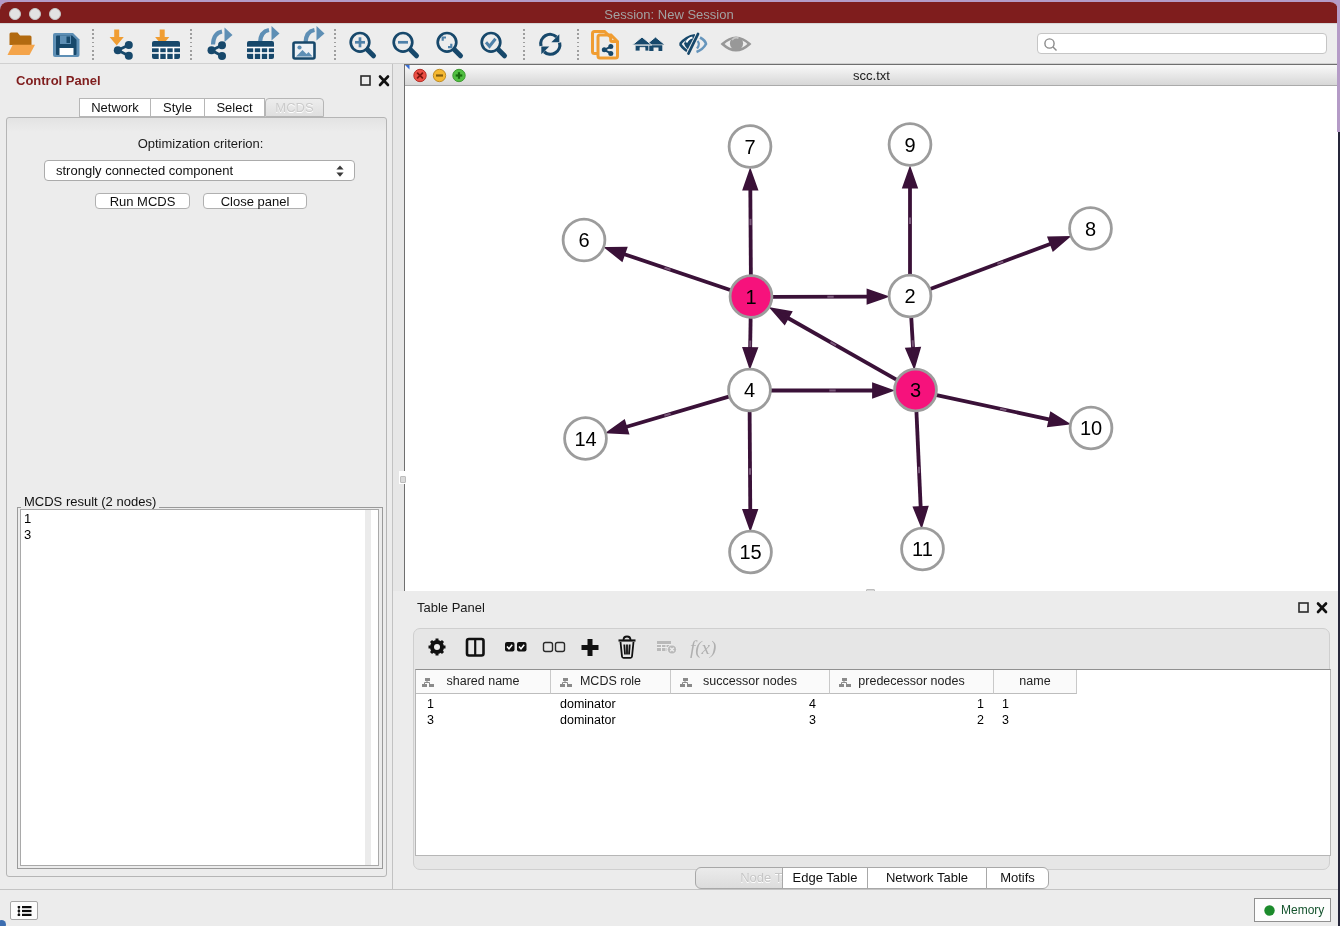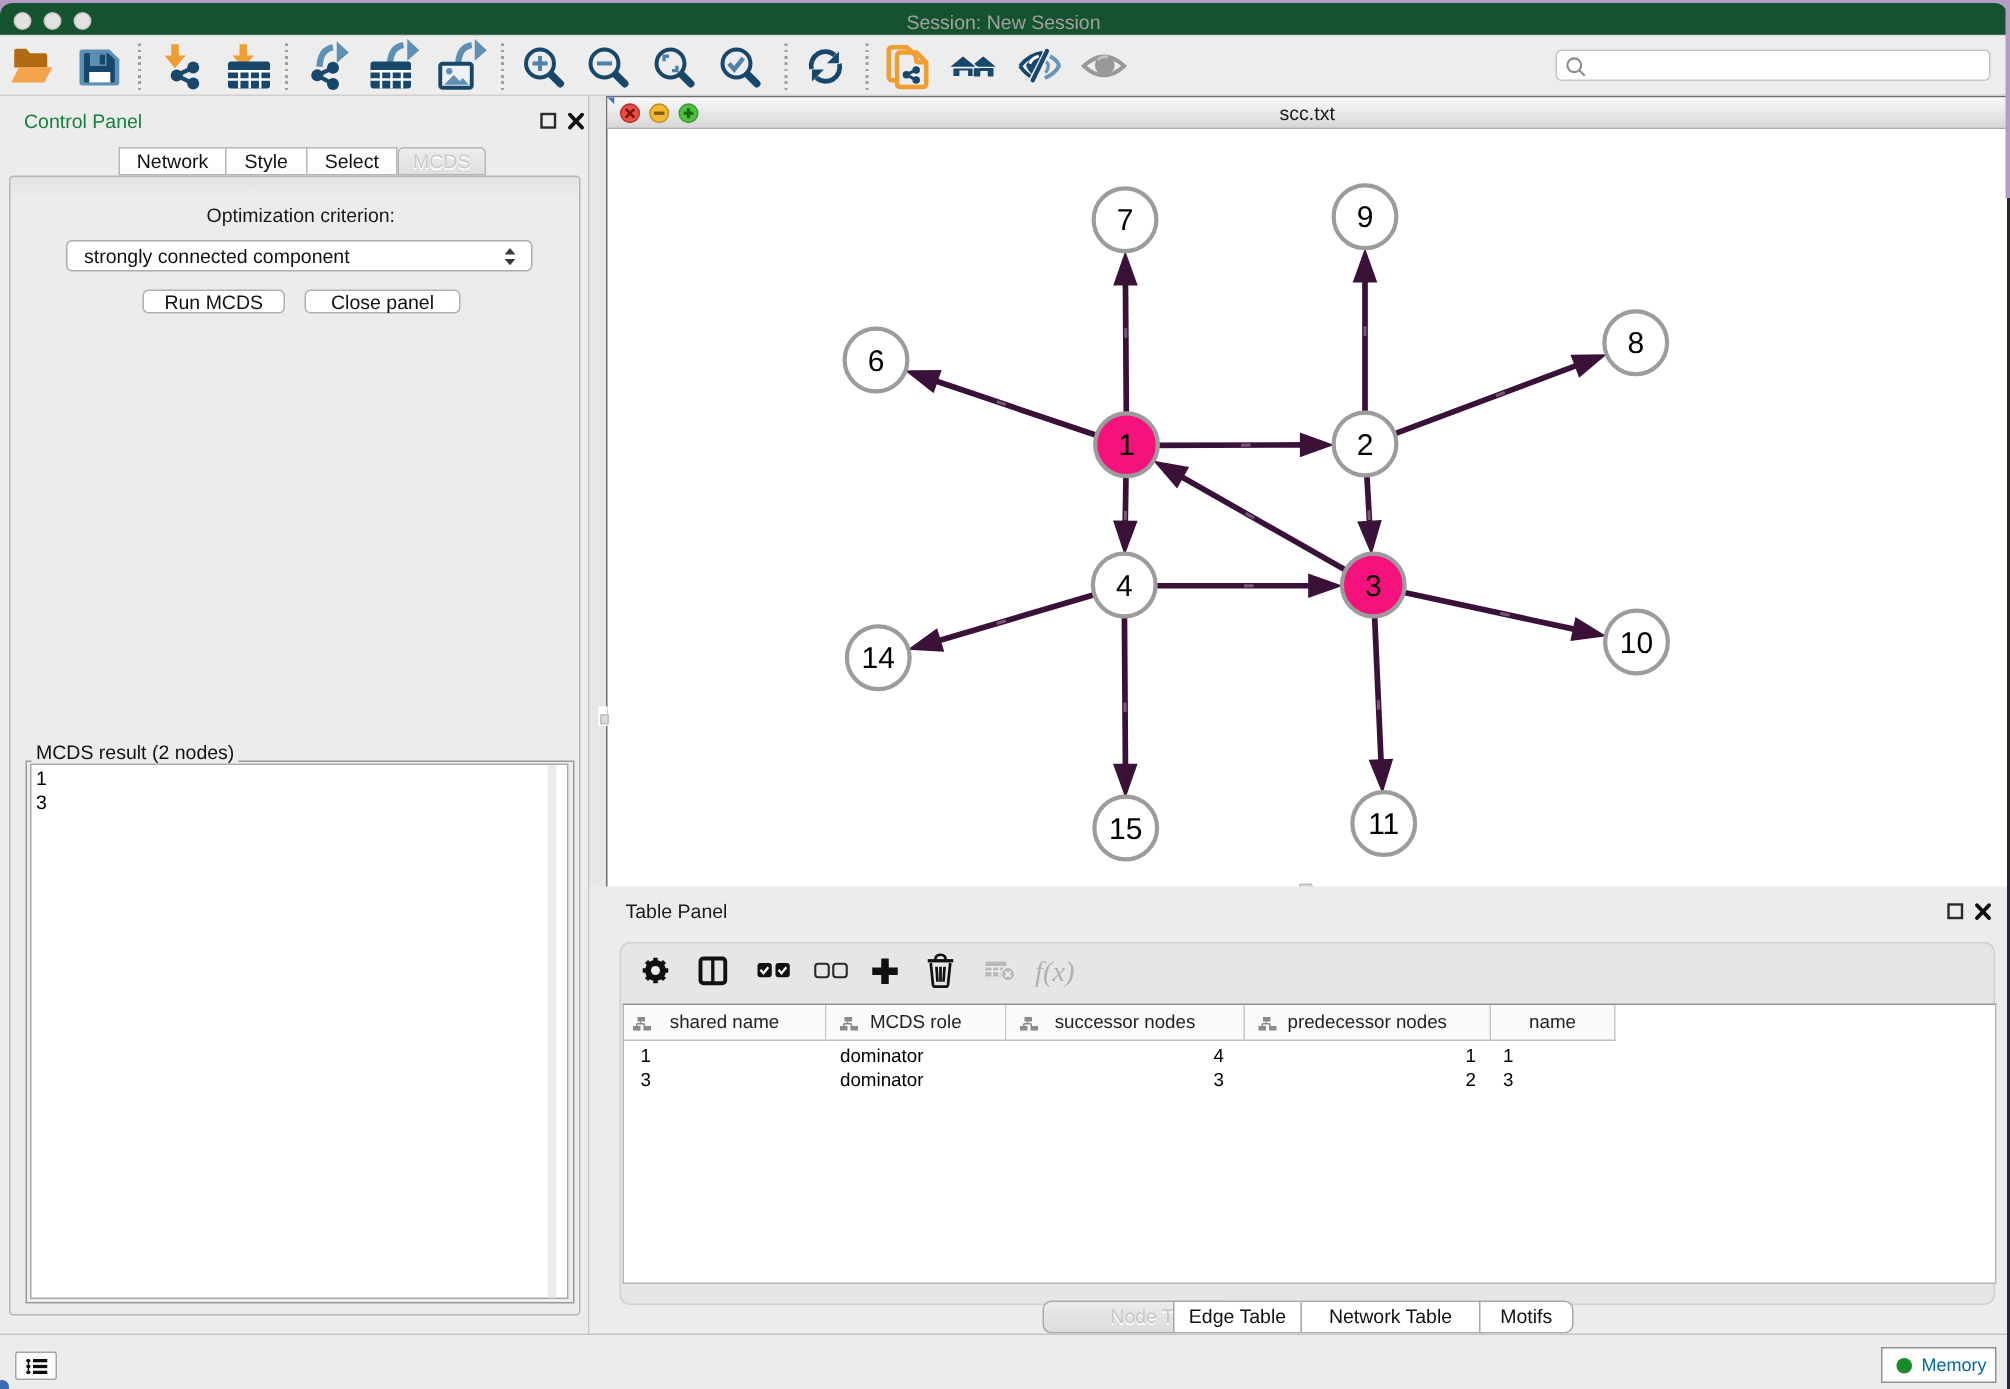--- a/index.html
+++ b/index.html
@@ -2,32 +2,32 @@
 <html><head><meta charset="utf-8">
 <style>
 html,body{margin:0;padding:0;}
 body{width:1340px;height:926px;position:relative;overflow:hidden;
  font-family:"Liberation Sans",sans-serif;background:#26263a;}
 .abs{position:absolute;}
 #purpletop{left:0;top:0;width:1340px;height:14px;background:#b59bc7;}
 #purpleright{right:0;top:0;width:3px;height:132px;background:#b59bc7;}
 #mainwin{left:0;top:2px;width:1338px;height:924px;background:#ececec;
  border-top-left-radius:8px;border-top-right-radius:8px;}
-#titlebar{left:0;top:0;width:1338px;height:21px;background:#14532d;
+#titlebar{left:0;top:0;width:1338px;height:21px;background:#7f1d1d;
  border-top-left-radius:8px;border-top-right-radius:8px;border-bottom:1px solid #d6d6d6;}
 .tl{position:absolute;top:6px;width:10px;height:10px;border-radius:50%;
  background:#e2e2e2;border:1px solid #c6c6c6;}
 #wtitle{left:0;top:5px;width:1338px;text-align:center;font-size:13px;color:#a2a2a2;}
 #toolbar{left:0;top:23px;width:1338px;height:38px;background:#ededed;border-bottom:1px solid #d0d0d0;}
 .sep{position:absolute;top:4px;height:31px;width:1.8px;background:repeating-linear-gradient(to bottom,#9e9e9e 0 1.7px,rgba(0,0,0,0) 1.7px 4.2px);}
 #searchbox{left:1037px;top:31px;width:288px;height:19px;background:#fff;
  border:1px solid #c5c5c5;border-radius:4px;}
 
 #cpanel{left:0;top:62px;width:392px;height:824.5px;background:#ececec;border-right:1px solid #c2c2c2;}
-#cptitle{left:16px;top:9px;font-size:13px;color:#15803d;}
+#cptitle{left:16px;top:9px;font-size:13px;color:#7f1d1d;font-weight:bold;}
 .tab{position:absolute;top:33.5px;height:17px;background:#fff;border:1px solid #b6b6b6;
  font-size:13px;color:#111;text-align:center;line-height:17px;}
 #tabmcds{background:linear-gradient(#ededed,#dfdfdf);color:#cbcbcb;text-shadow:0 1px 0 #fff;
  border-radius:4px 4px 0 0;}
 #cpcontent{left:6px;top:52.5px;width:379px;height:758px;border:1px solid #b5b5b5;border-radius:3px;
  background:linear-gradient(#e3e3e3,#ececec 14px);}
 #optlabel{left:8px;top:72px;width:385px;text-align:center;font-size:13px;color:#1a1a1a;}
 #combo{left:44px;top:95.5px;width:311px;height:21px;background:#fff;border:1px solid #ababab;
  border-radius:4px;font-size:13px;color:#111;line-height:19px;padding-left:11px;box-sizing:border-box;}
 .btn{position:absolute;top:128.5px;height:14.5px;background:#fff;border:1px solid #b0b0b0;
@@ -54,21 +54,21 @@
 .hcell{position:absolute;top:0;height:23px;background:#fafafa;border-right:1px solid #c9c9c9;
  border-bottom:1px solid #bdbdbd;font-size:12.5px;color:#222;text-align:center;line-height:23px;}
 .trow{position:absolute;font-size:12.5px;color:#000;height:16px;line-height:16px;}
 .tabb{position:absolute;top:275.5px;height:20px;background:#fff;border:1px solid #a8a8a8;
  font-size:13px;color:#111;text-align:center;line-height:20px;}
 #tabnode{background:linear-gradient(#ebebeb,#dcdcdc);color:#c6c6c6;text-shadow:0 1px 0 #fff;border-radius:6px 0 0 6px;}
 
 #statusbar{left:0;top:886.5px;width:1338px;height:38px;background:#ececec;border-top:1px solid #c4c4c4;}
 #listbtn{left:10px;top:11px;width:26px;height:17px;background:#fcfcfc;border:1px solid #a6a6a6;border-radius:2px;position:absolute;}
 #membtn{left:1254px;top:8px;width:75px;height:22px;background:#fdfdfd;border:1px solid #909090;position:absolute;
- font-size:12px;color:#0369a1;}
+ font-size:12px;color:#14532d;}
 svg{position:absolute;overflow:visible;}
 </style></head>
 <body>
 <div class="abs" id="purpletop"></div>
 <div class="abs" id="mainwin">
   <div class="abs" id="titlebar">
     <div class="tl" style="left:8.5px;"></div>
     <div class="tl" style="left:28.5px;"></div>
     <div class="tl" style="left:48.5px;"></div>
     <div class="abs" id="wtitle">Session: New Session</div>

